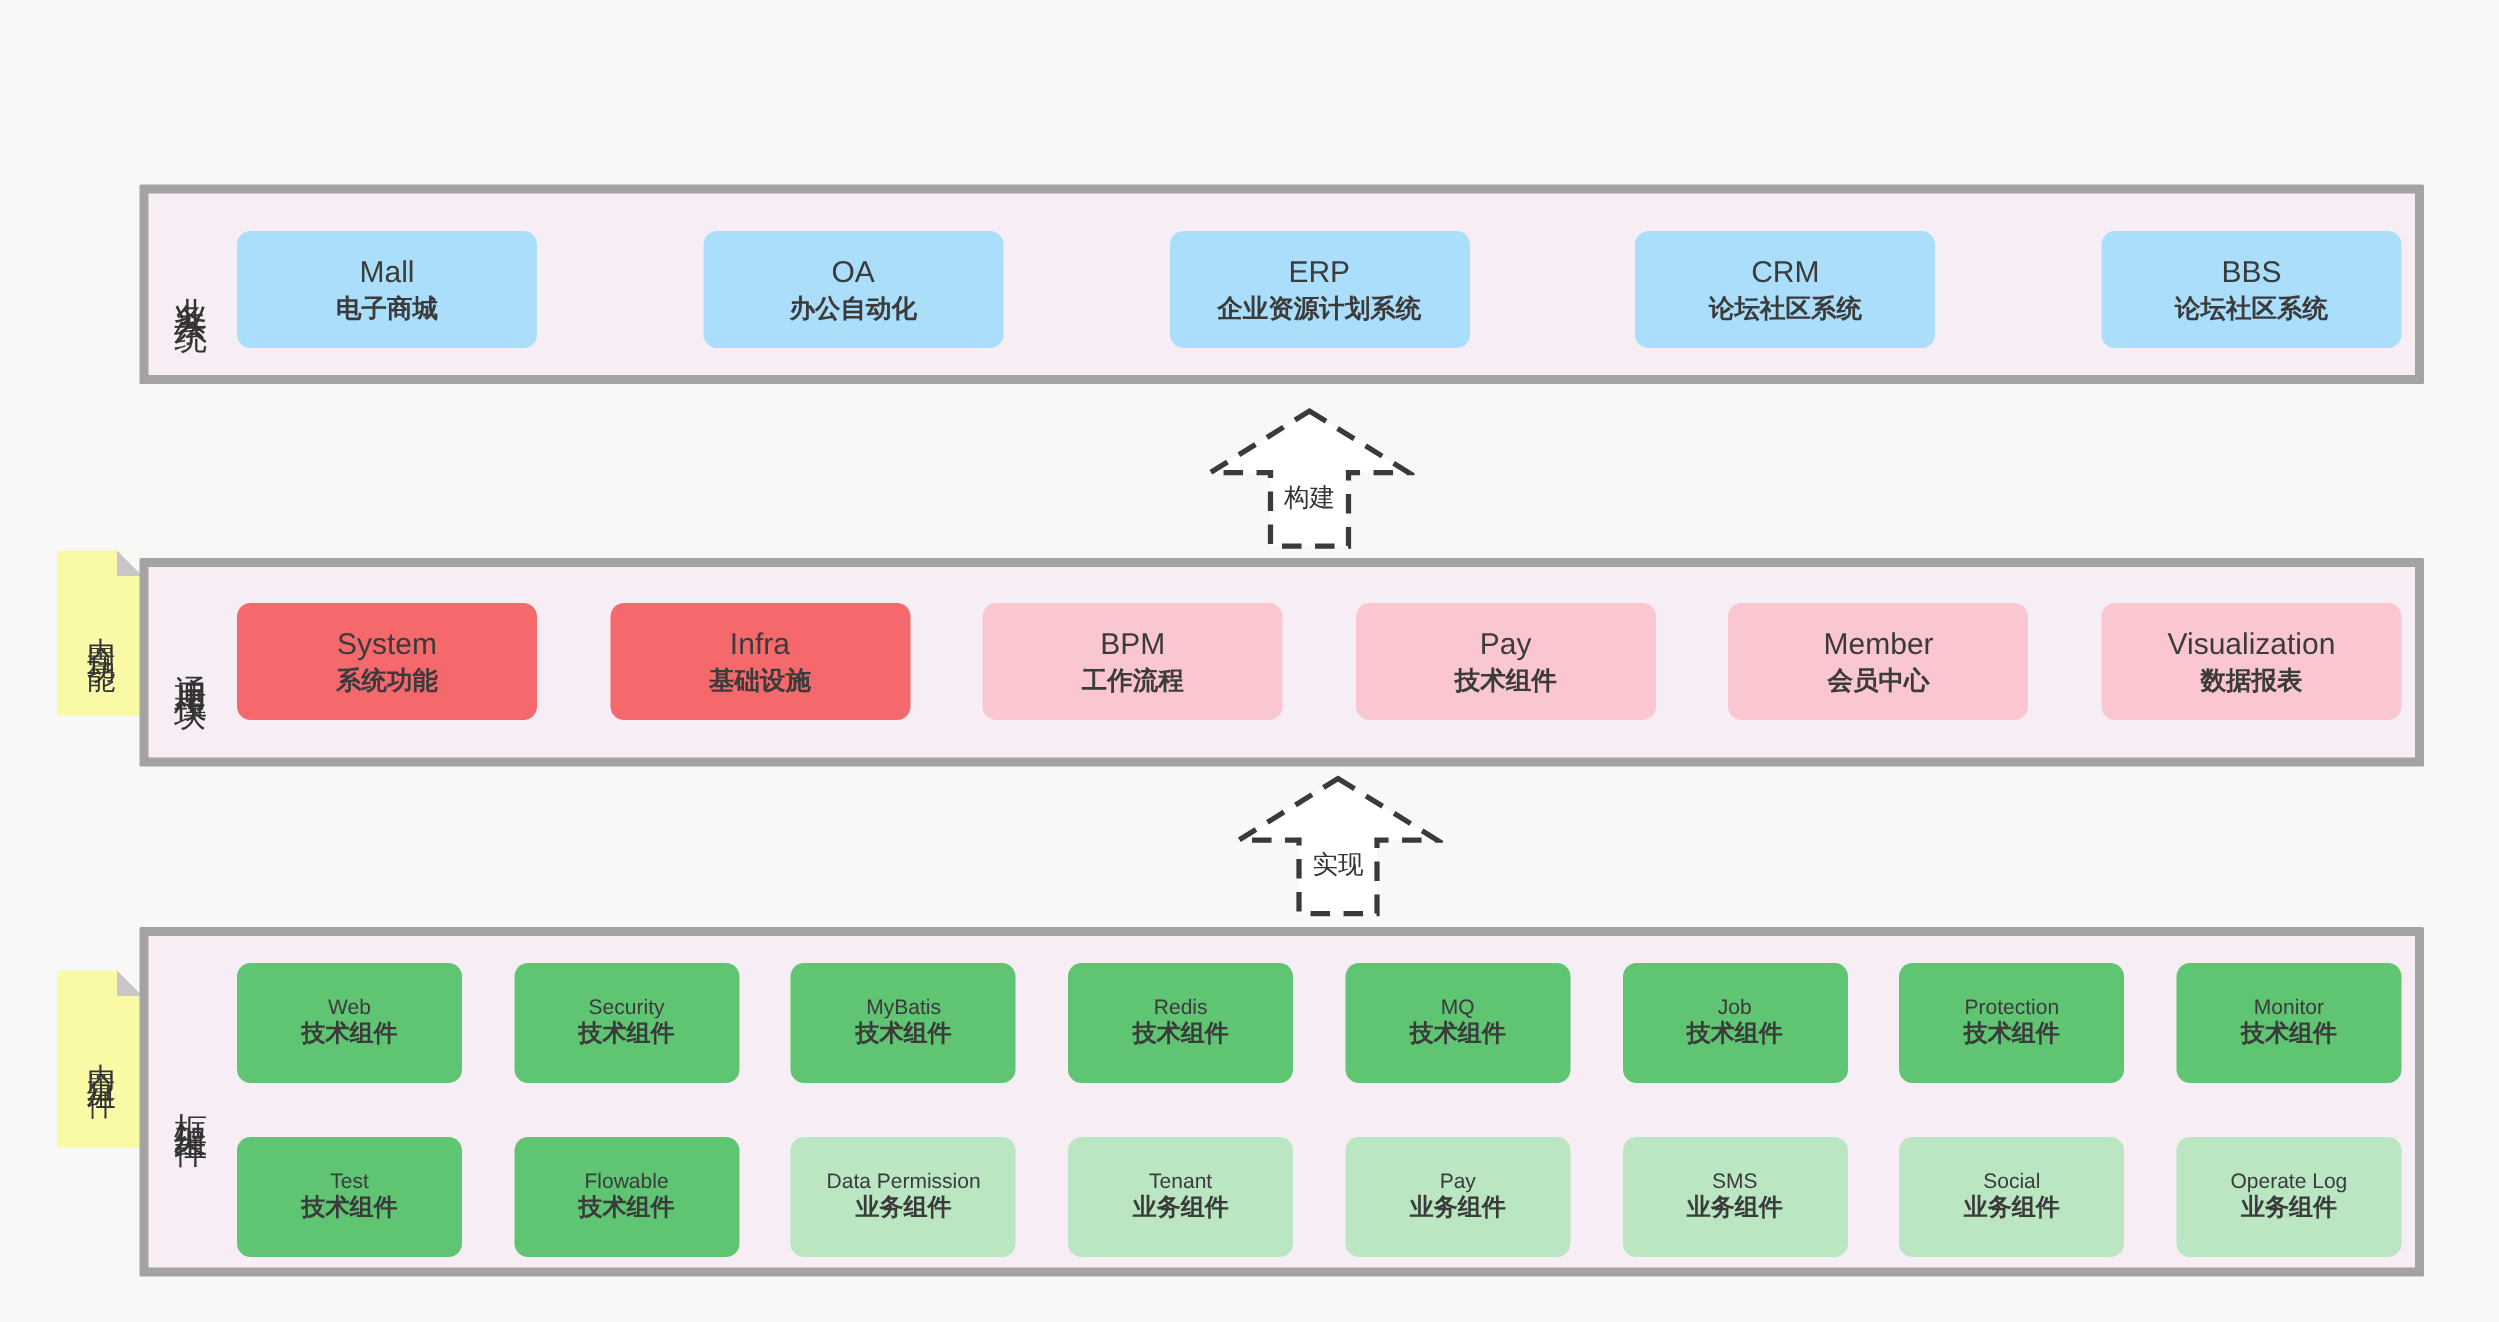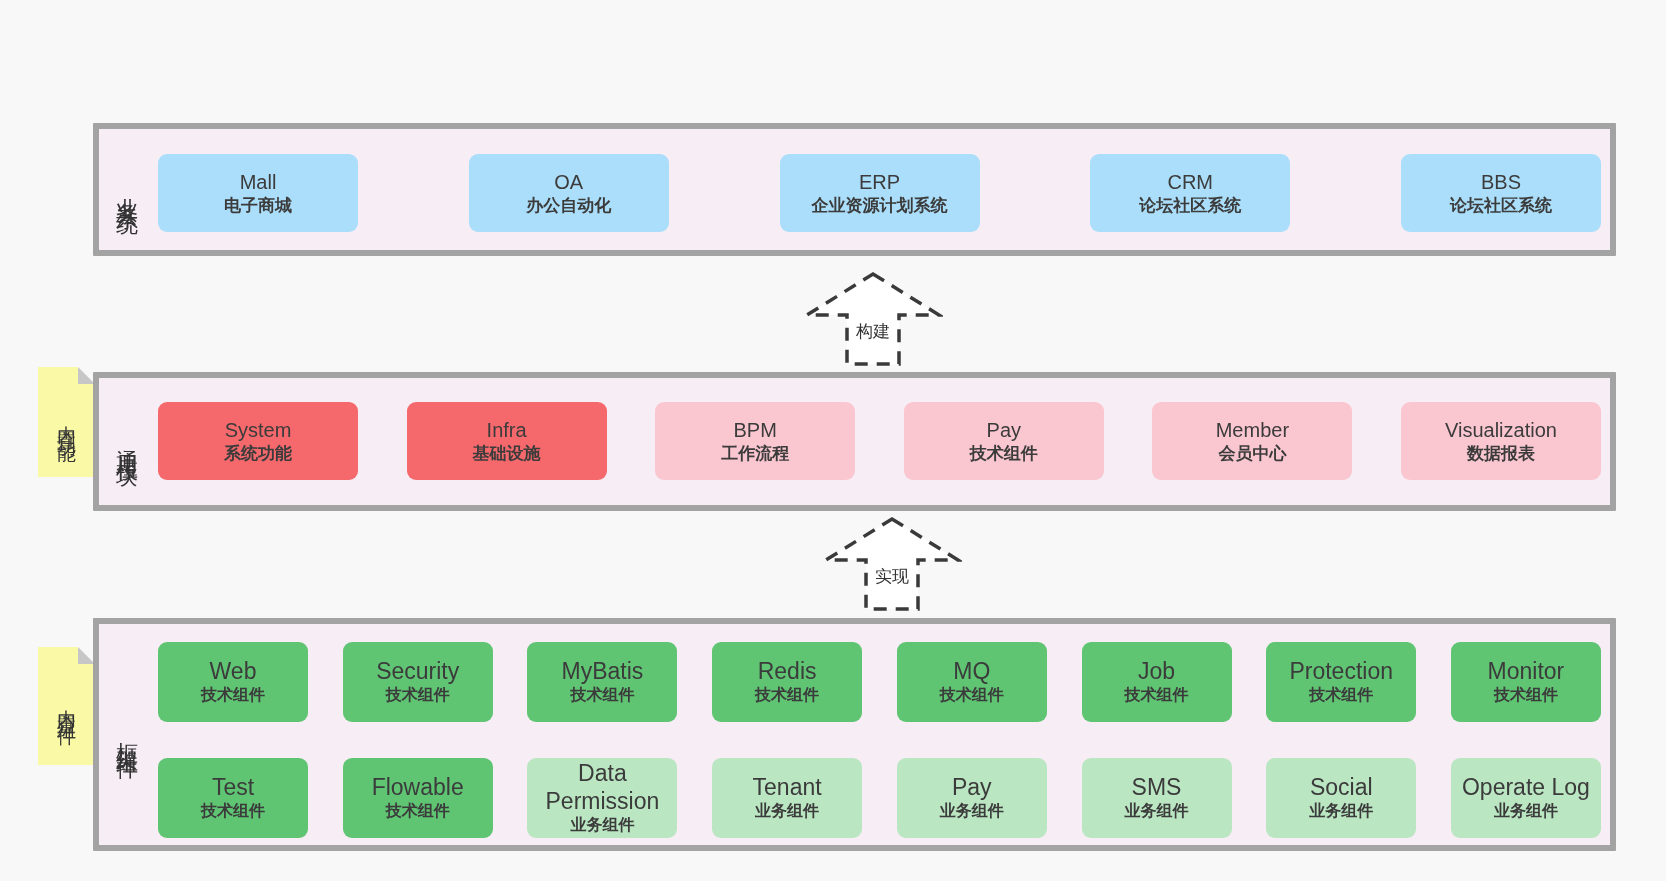--- a/index.html
+++ b/index.html
@@ -34,21 +34,21 @@
 
   .box {
     border-radius:9px; padding:0 8px; box-sizing:border-box;
     display:flex; flex-direction:column; align-items:center; justify-content:center;
     text-align:center;
   }
   .w200 { width:200px; }
   .w150 { width:150px; }
   .box-title { font-size:20px; line-height:1.3; }
   .box-sub   { font-size:17px; line-height:1.35;font-weight:bold; }
-  #layer-components .box-title { font-size:23px; line-height:1.18; }
+  #layer-components .box-title { font-size:14px; line-height:1.18; }
   #layer-components .box-sub   { font-size:16px; line-height:1.3; }
 
   .blue       { background:#abdefa; }
   .red        { background:#f5696c; }
   .pink       { background:#fac7d1; }
   .green      { background:#5fc573; }
   .lightgreen { background:#bae6c2; }
 
   .sticky {
     position:absolute; left:38px; width:57px; background:#fafaa6; z-index:1;

